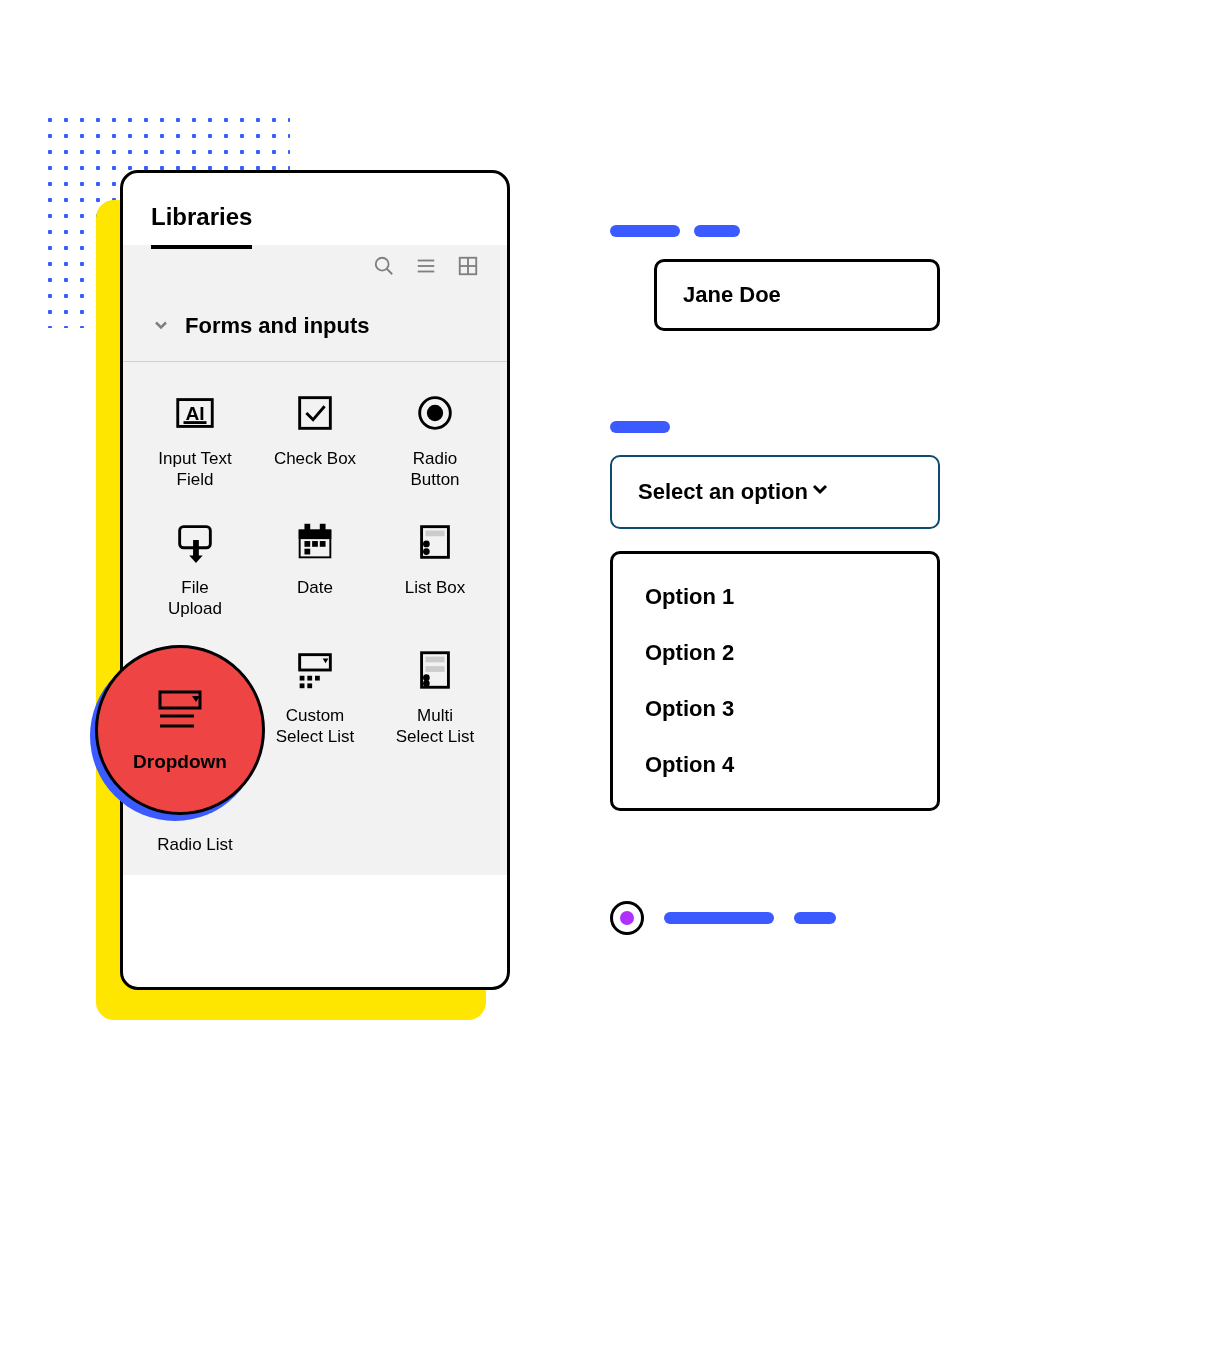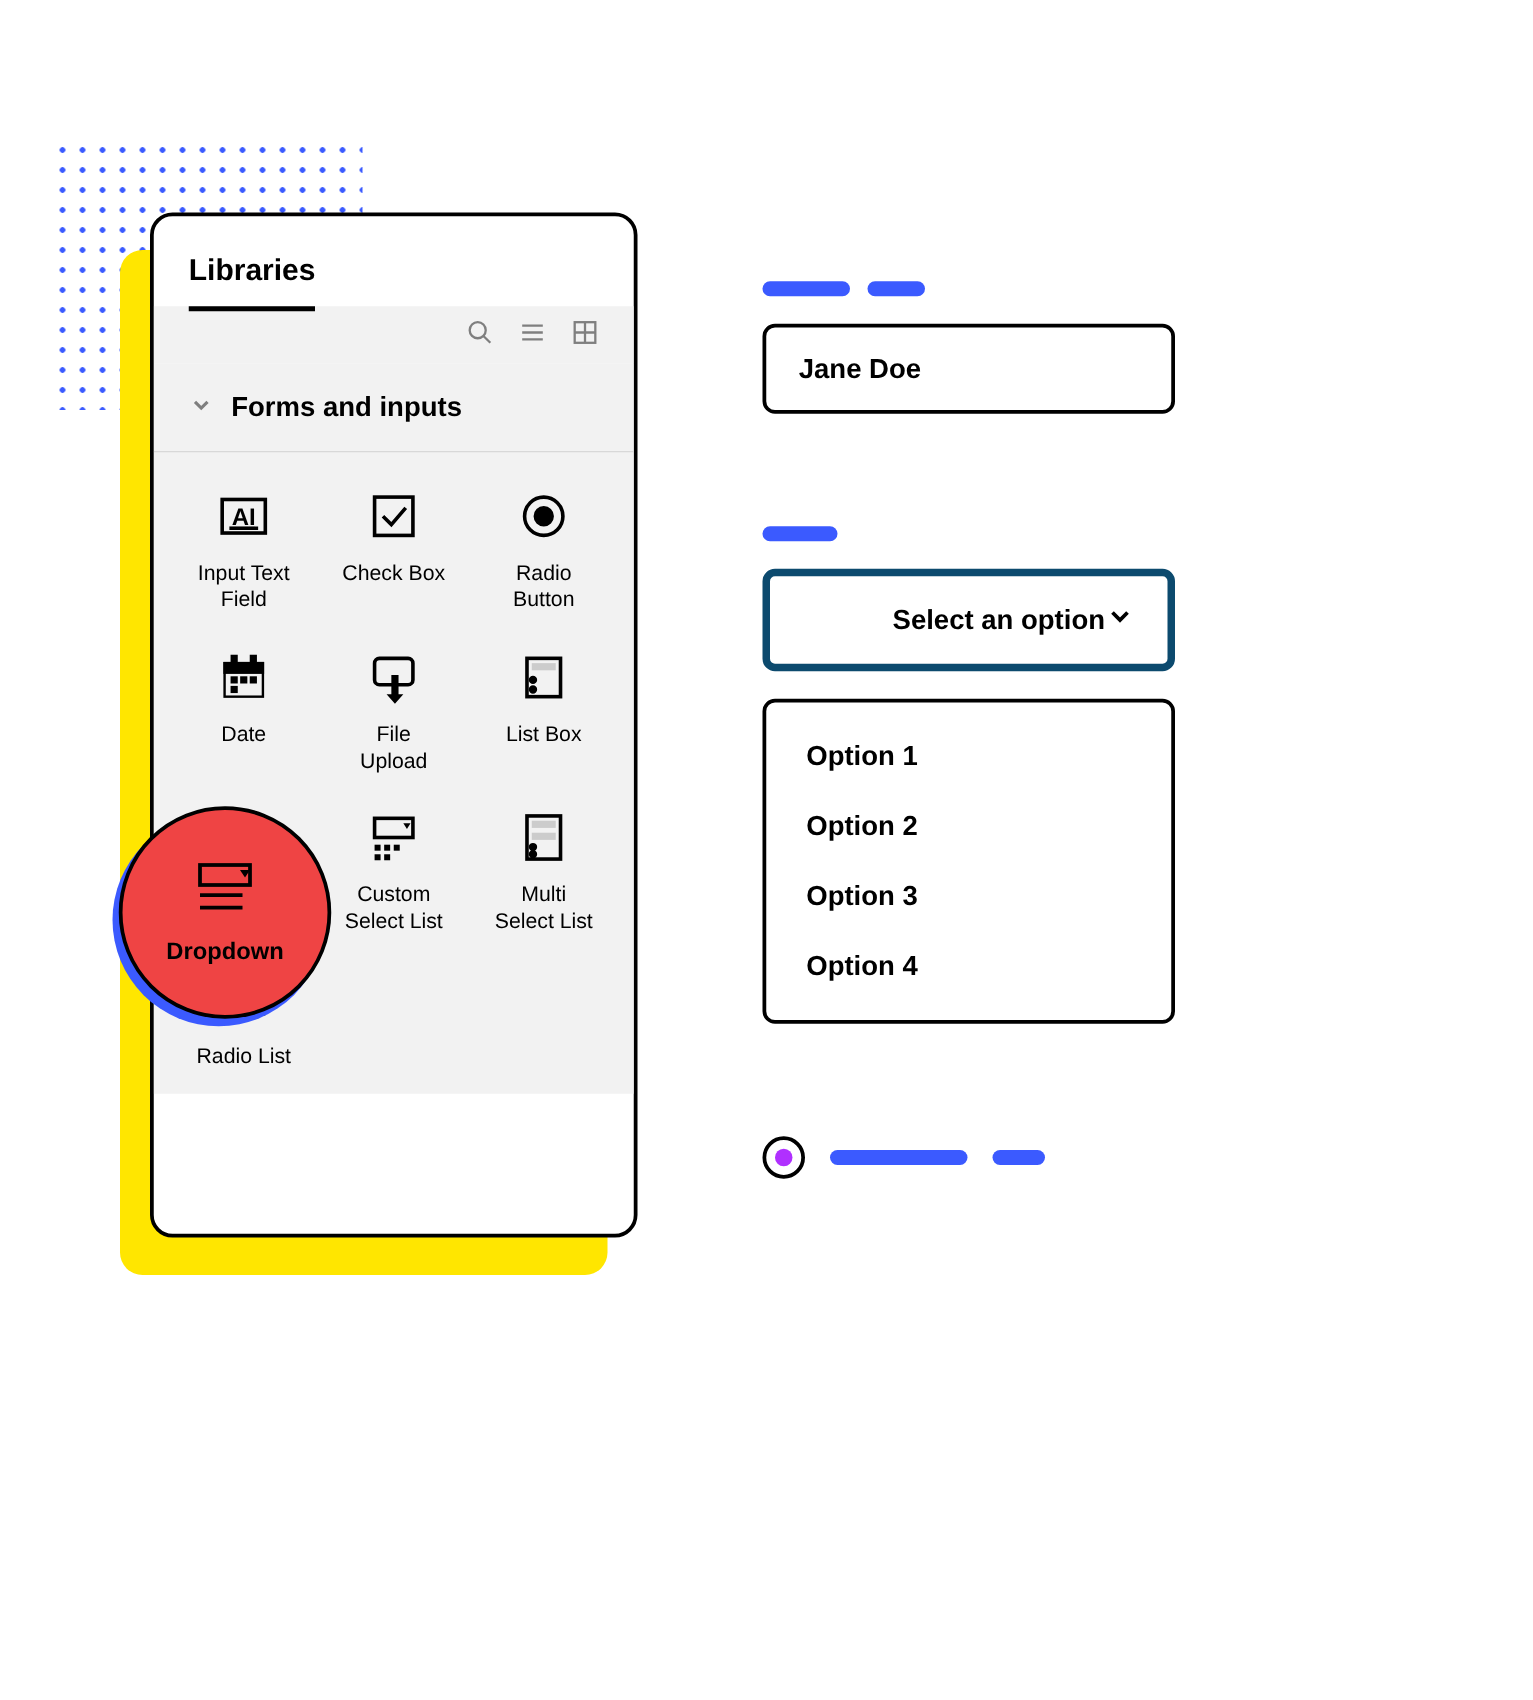--- a/index.html
+++ b/index.html
@@ -154,30 +154,31 @@
     display: inline-block;
   }
   .label-bars { display: flex; gap: 14px; margin-bottom: 22px; }
   .field-box {
     border: 3px solid #000;
     border-radius: 10px;
     padding: 20px 26px;
     font-size: 22px;
     font-weight: 600;
     background: #fff;
+    margin-left: 44px;
   }
   .select-box {
-    border: 6px solid #0c4a6e;
+    border: 2px solid #0c4a6e;
     border-radius: 10px;
     padding: 20px 26px;
     font-size: 22px;
     font-weight: 600;
     background: #fff;
     display: flex;
-    justify-content: flex-end;
+    justify-content: flex-start;
     align-items: center;
   }
   .options-box {
     border: 3px solid #000;
     border-radius: 10px;
     padding: 30px 32px;
     background: #fff;
     margin-top: 22px;
     display: flex;
     flex-direction: column;
@@ -282,43 +283,43 @@
               <circle cx="24" cy="24" r="16"></circle>
               <circle cx="24" cy="24" r="7" fill="#000"></circle>
             </svg>
         </span>
         <span class="lib-label">Radio
 Button</span>
       </div>
 
       <div class="lib-item">
         <span class="lib-icon">
+          <svg viewBox="0 0 48 48" width="46" height="46" fill="none" stroke="#000" stroke-width="3">
+              <rect x="8" y="8" width="32" height="22" rx="4"></rect>
+              <path d="M 22 22 L 22 38 L 18 38 L 25 46 L 32 38 L 28 38 L 28 22 Z" fill="#000" stroke="none"></path>
+            </svg>
+        </span>
+        <span class="lib-label">File
+Upload</span>
+      </div>
+
+      <div class="lib-item">
+        <span class="lib-icon">
           <svg viewBox="0 0 48 48" width="46" height="46" fill="#000" stroke="#000" stroke-width="2">
               <rect x="8" y="12" width="32" height="28" fill="none"></rect>
               <rect x="8" y="12" width="32" height="8"></rect>
               <rect x="14" y="6" width="4" height="8"></rect>
               <rect x="30" y="6" width="4" height="8"></rect>
               <rect x="14" y="24" width="4" height="4"></rect>
               <rect x="22" y="24" width="4" height="4"></rect>
               <rect x="30" y="24" width="4" height="4"></rect>
               <rect x="14" y="32" width="4" height="4"></rect>
             </svg>
         </span>
         <span class="lib-label">Date</span>
-      </div>
-
-      <div class="lib-item">
-        <span class="lib-icon">
-          <svg viewBox="0 0 48 48" width="46" height="46" fill="none" stroke="#000" stroke-width="3">
-              <rect x="8" y="8" width="32" height="22" rx="4"></rect>
-              <path d="M 22 22 L 22 38 L 18 38 L 25 46 L 32 38 L 28 38 L 28 22 Z" fill="#000" stroke="none"></path>
-            </svg>
-        </span>
-        <span class="lib-label">File
-Upload</span>
       </div>
 
       <div class="lib-item">
         <span class="lib-icon">
           <svg viewBox="0 0 48 48" width="46" height="46" fill="none" stroke="#000" stroke-width="3">
               <rect x="10" y="8" width="28" height="32"></rect>
               <rect x="14" y="12" width="20" height="6" fill="#ccc" stroke="none"></rect>
               <circle cx="15" cy="26" r="2" fill="#000"></circle>
               <circle cx="15" cy="34" r="2" fill="#000"></circle>
             </svg>

